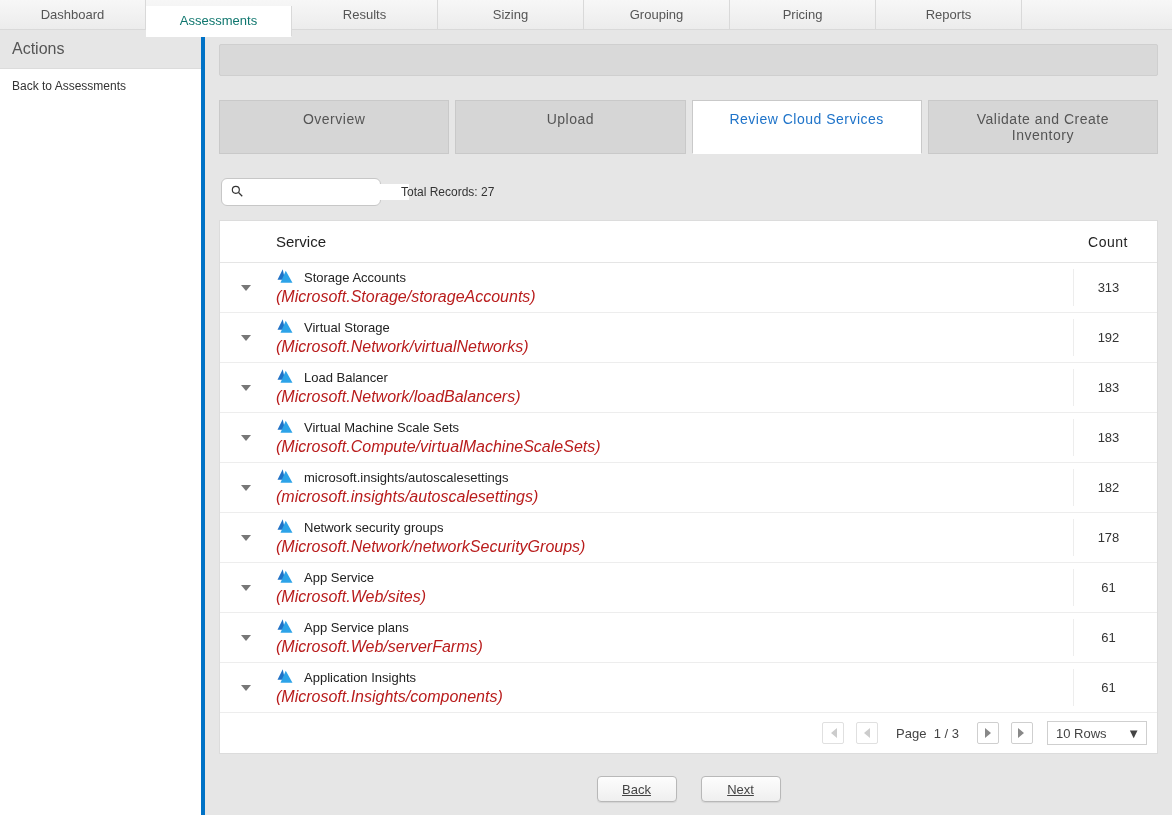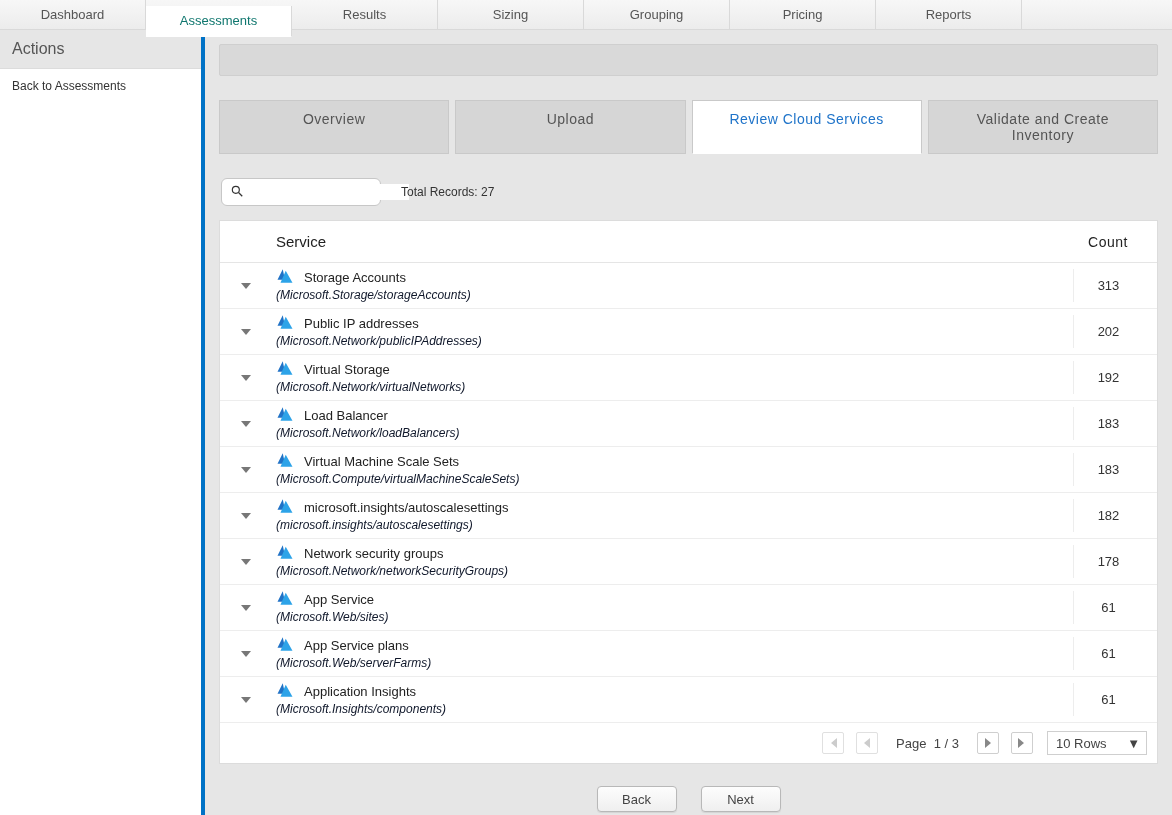--- a/index.html
+++ b/index.html
@@ -124,21 +124,21 @@
     width: 24px; height: 24px; display:flex; align-items:center; justify-content:center;
     margin-right: 18px;
     color: #777;
     cursor: pointer;
   }
   .expand-btn svg { width: 10px; height: 10px; fill: #777; }
   .service-cell { flex: 1; }
   .service-title-line { display: flex; align-items: center; gap: 10px; }
   .azure-icon { width: 18px; height: 14px; }
   .service-name { color: #222; font-size: 13px; }
-  .service-sub { color: #0f172a; font-style: italic; font-size: 12px; margin-top: 2px; }
+  .service-sub { color: #b91c1c; font-style: italic; font-size: 16px; margin-top: 2px; }
   .count-cell { width: 70px; text-align: center; color: #333; font-size: 13px; border-left: 1px solid #ededed; align-self: stretch; display:flex; align-items:center; justify-content:center;}
 
   
   .table-footer {
     display: flex; justify-content: flex-end; align-items: center; gap: 14px;
     padding: 8px 10px;
   }
   .pager-group { display:flex; align-items:center; gap:12px; }
   .pager-btn {
     width: 22px; height: 22px;
@@ -167,20 +167,21 @@
   .bottom-buttons { display:flex; justify-content:center; gap: 24px; padding: 22px 0 6px; }
   .std-btn {
     width: 80px; height: 26px;
     border: 1px solid #b8b8b8;
     border-radius: 4px;
     background: linear-gradient(to bottom, #fdfdfd, #efefef);
     color: #444;
     font-size: 13px;
     cursor: pointer;
     box-shadow: 0 1px 1px rgba(0,0,0,0.08);
+    text-decoration: underline;
   }
 </style>
 </head>
 <body>
 
 <div class="topnav">
   <div class="tab">Dashboard</div>
   <div class="tab active">Assessments</div>
   <div class="tab">Results</div>
   <div class="tab">Sizing</div>
@@ -253,40 +254,20 @@
               </svg>
     </div>
     <div class="service-cell">
       <div class="service-title-line">
         <span>
           <svg class="azure-icon" viewBox="0 0 24 18">
                     <path fill="#2072c6" d="M9 0 L2 14 L12 14 Z"></path>
                     <path fill="#2da3e8" d="M13 2 L6 18 L22 18 Z"></path>
                   </svg>
         </span>
-        <span class="service-name">Public IP addresses</span>
-      </div>
-      <div class="service-sub">(Microsoft.Network/publicIPAddresses)</div>
-    </div>
-    <div class="count-cell">202</div>
-  </div>
-          <div class="row">
-    <div class="expand-btn">
-      <svg viewBox="0 0 10 10">
-                <path d="M0 2l5 6 5-6z"></path>
-              </svg>
-    </div>
-    <div class="service-cell">
-      <div class="service-title-line">
-        <span>
-          <svg class="azure-icon" viewBox="0 0 24 18">
-                    <path fill="#2072c6" d="M9 0 L2 14 L12 14 Z"></path>
-                    <path fill="#2da3e8" d="M13 2 L6 18 L22 18 Z"></path>
-                  </svg>
-        </span>
         <span class="service-name">Virtual Storage</span>
       </div>
       <div class="service-sub">(Microsoft.Network/virtualNetworks)</div>
     </div>
     <div class="count-cell">192</div>
   </div>
           <div class="row">
     <div class="expand-btn">
       <svg viewBox="0 0 10 10">
                 <path d="M0 2l5 6 5-6z"></path>

